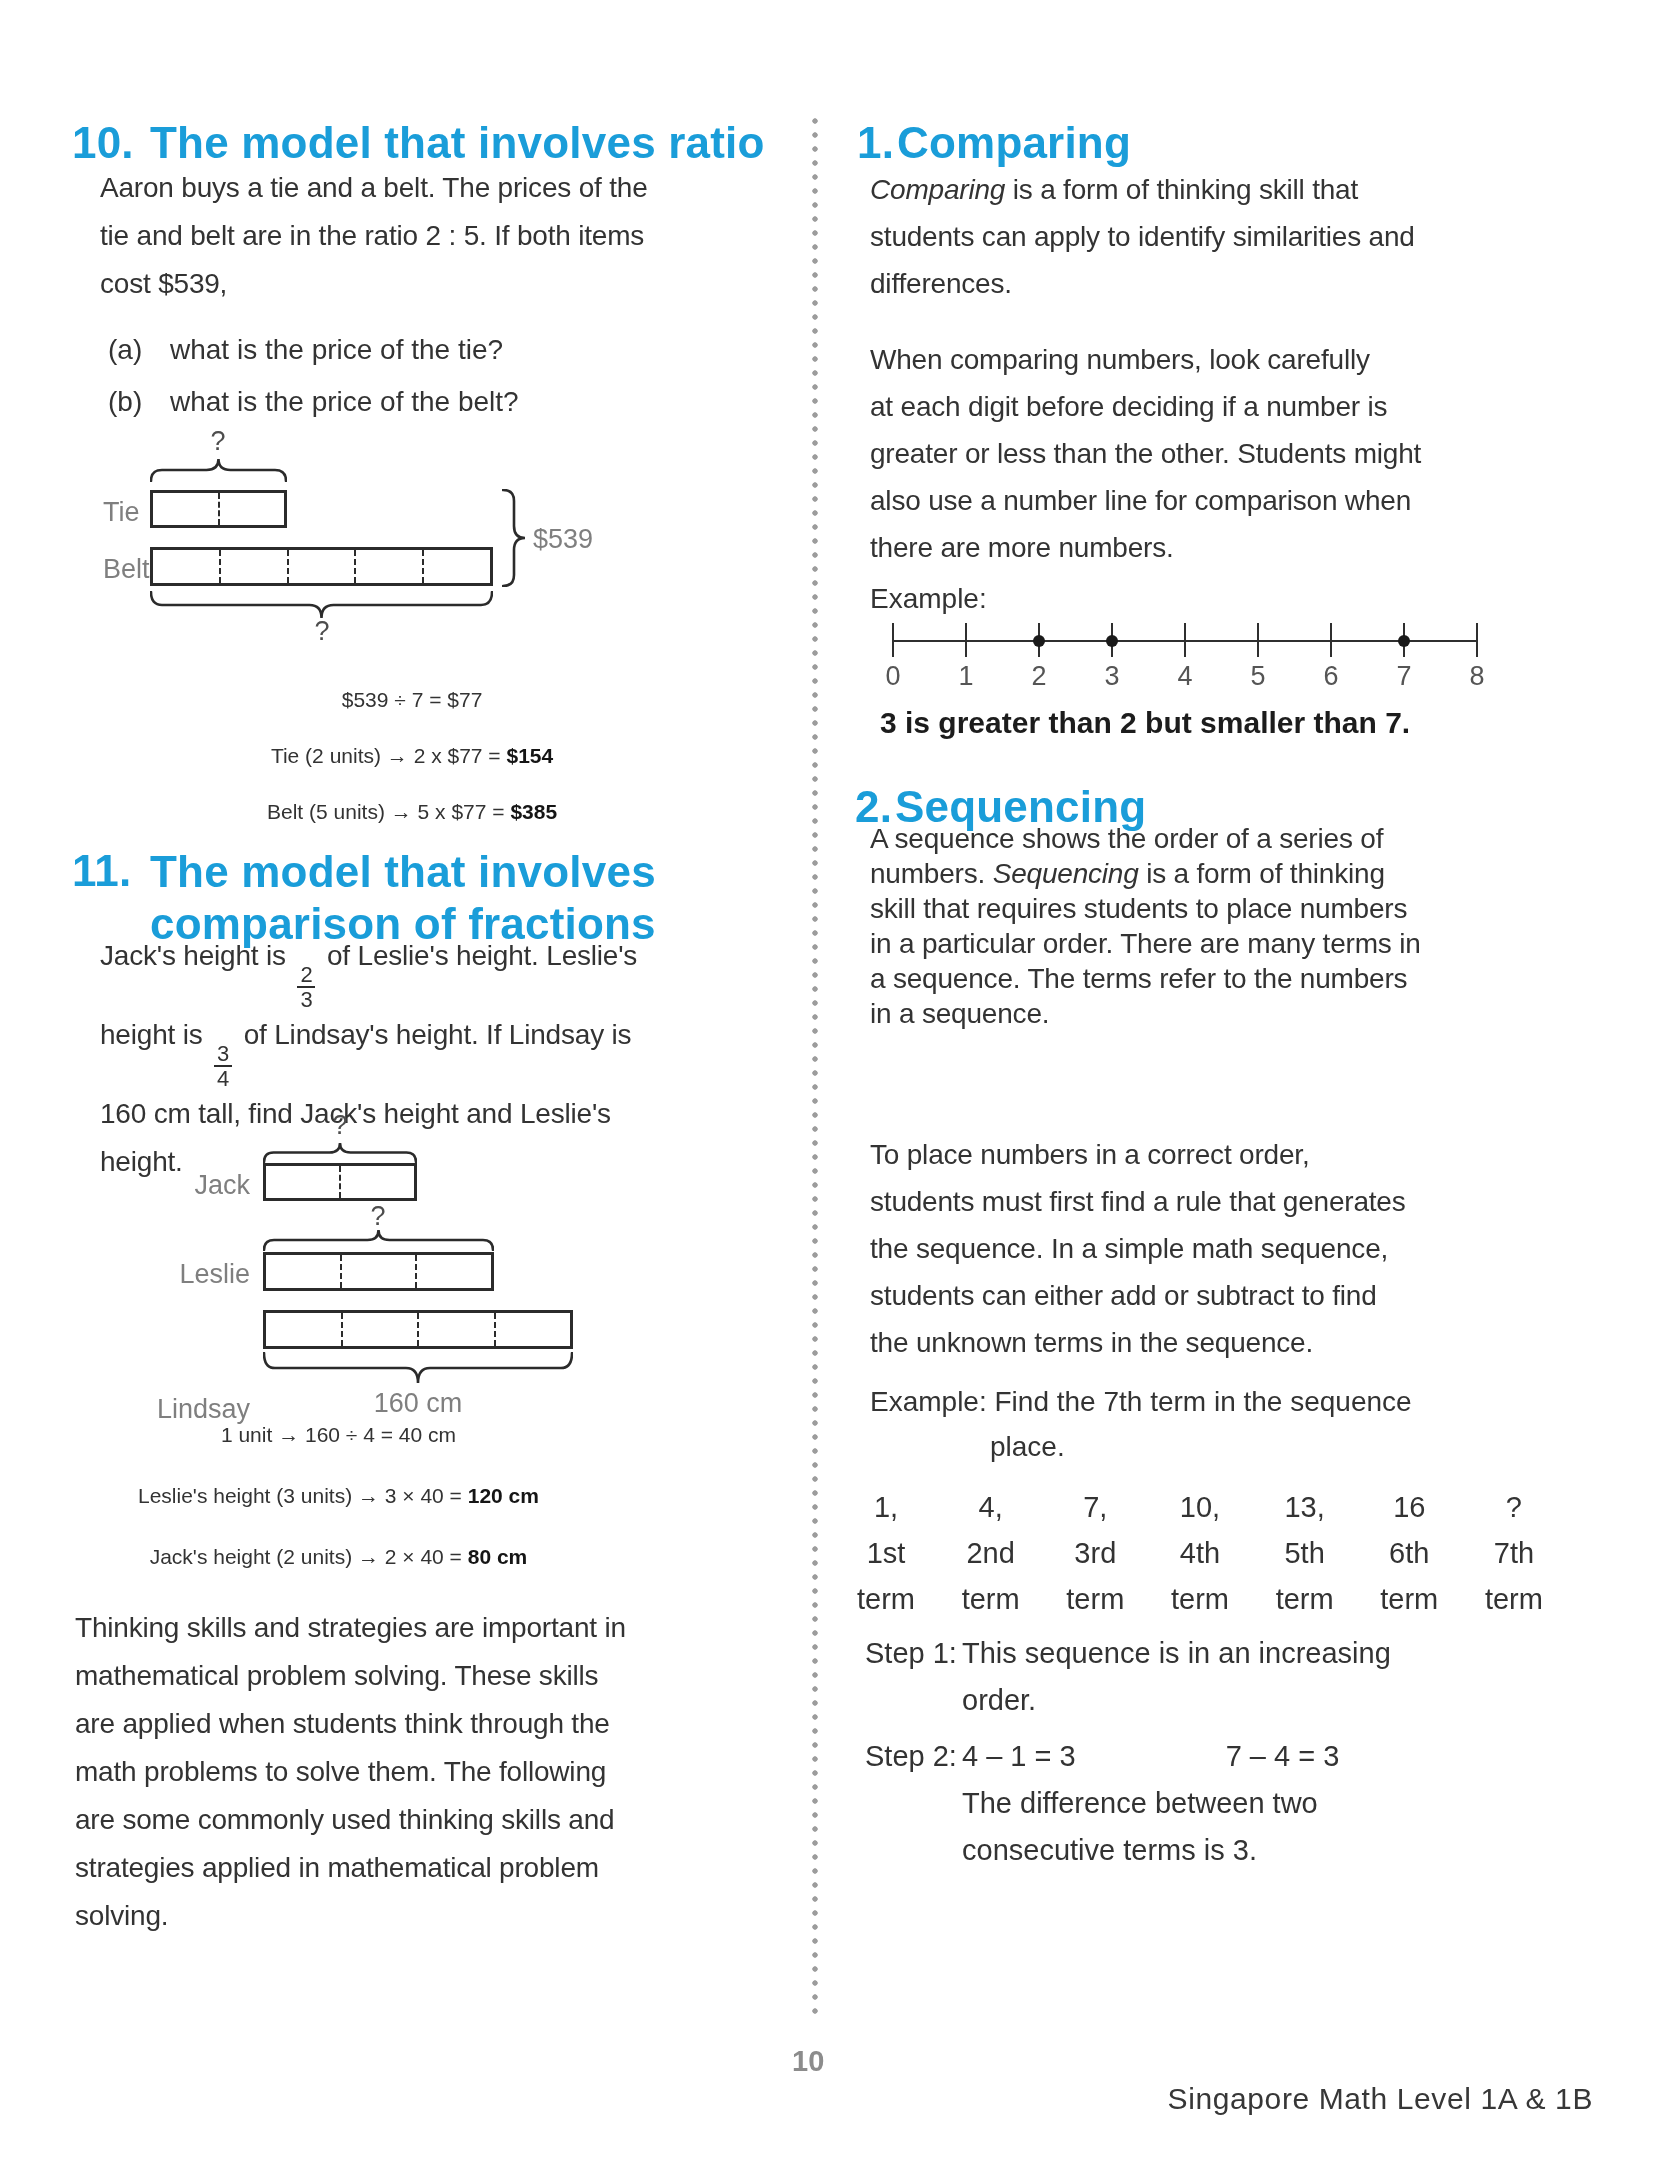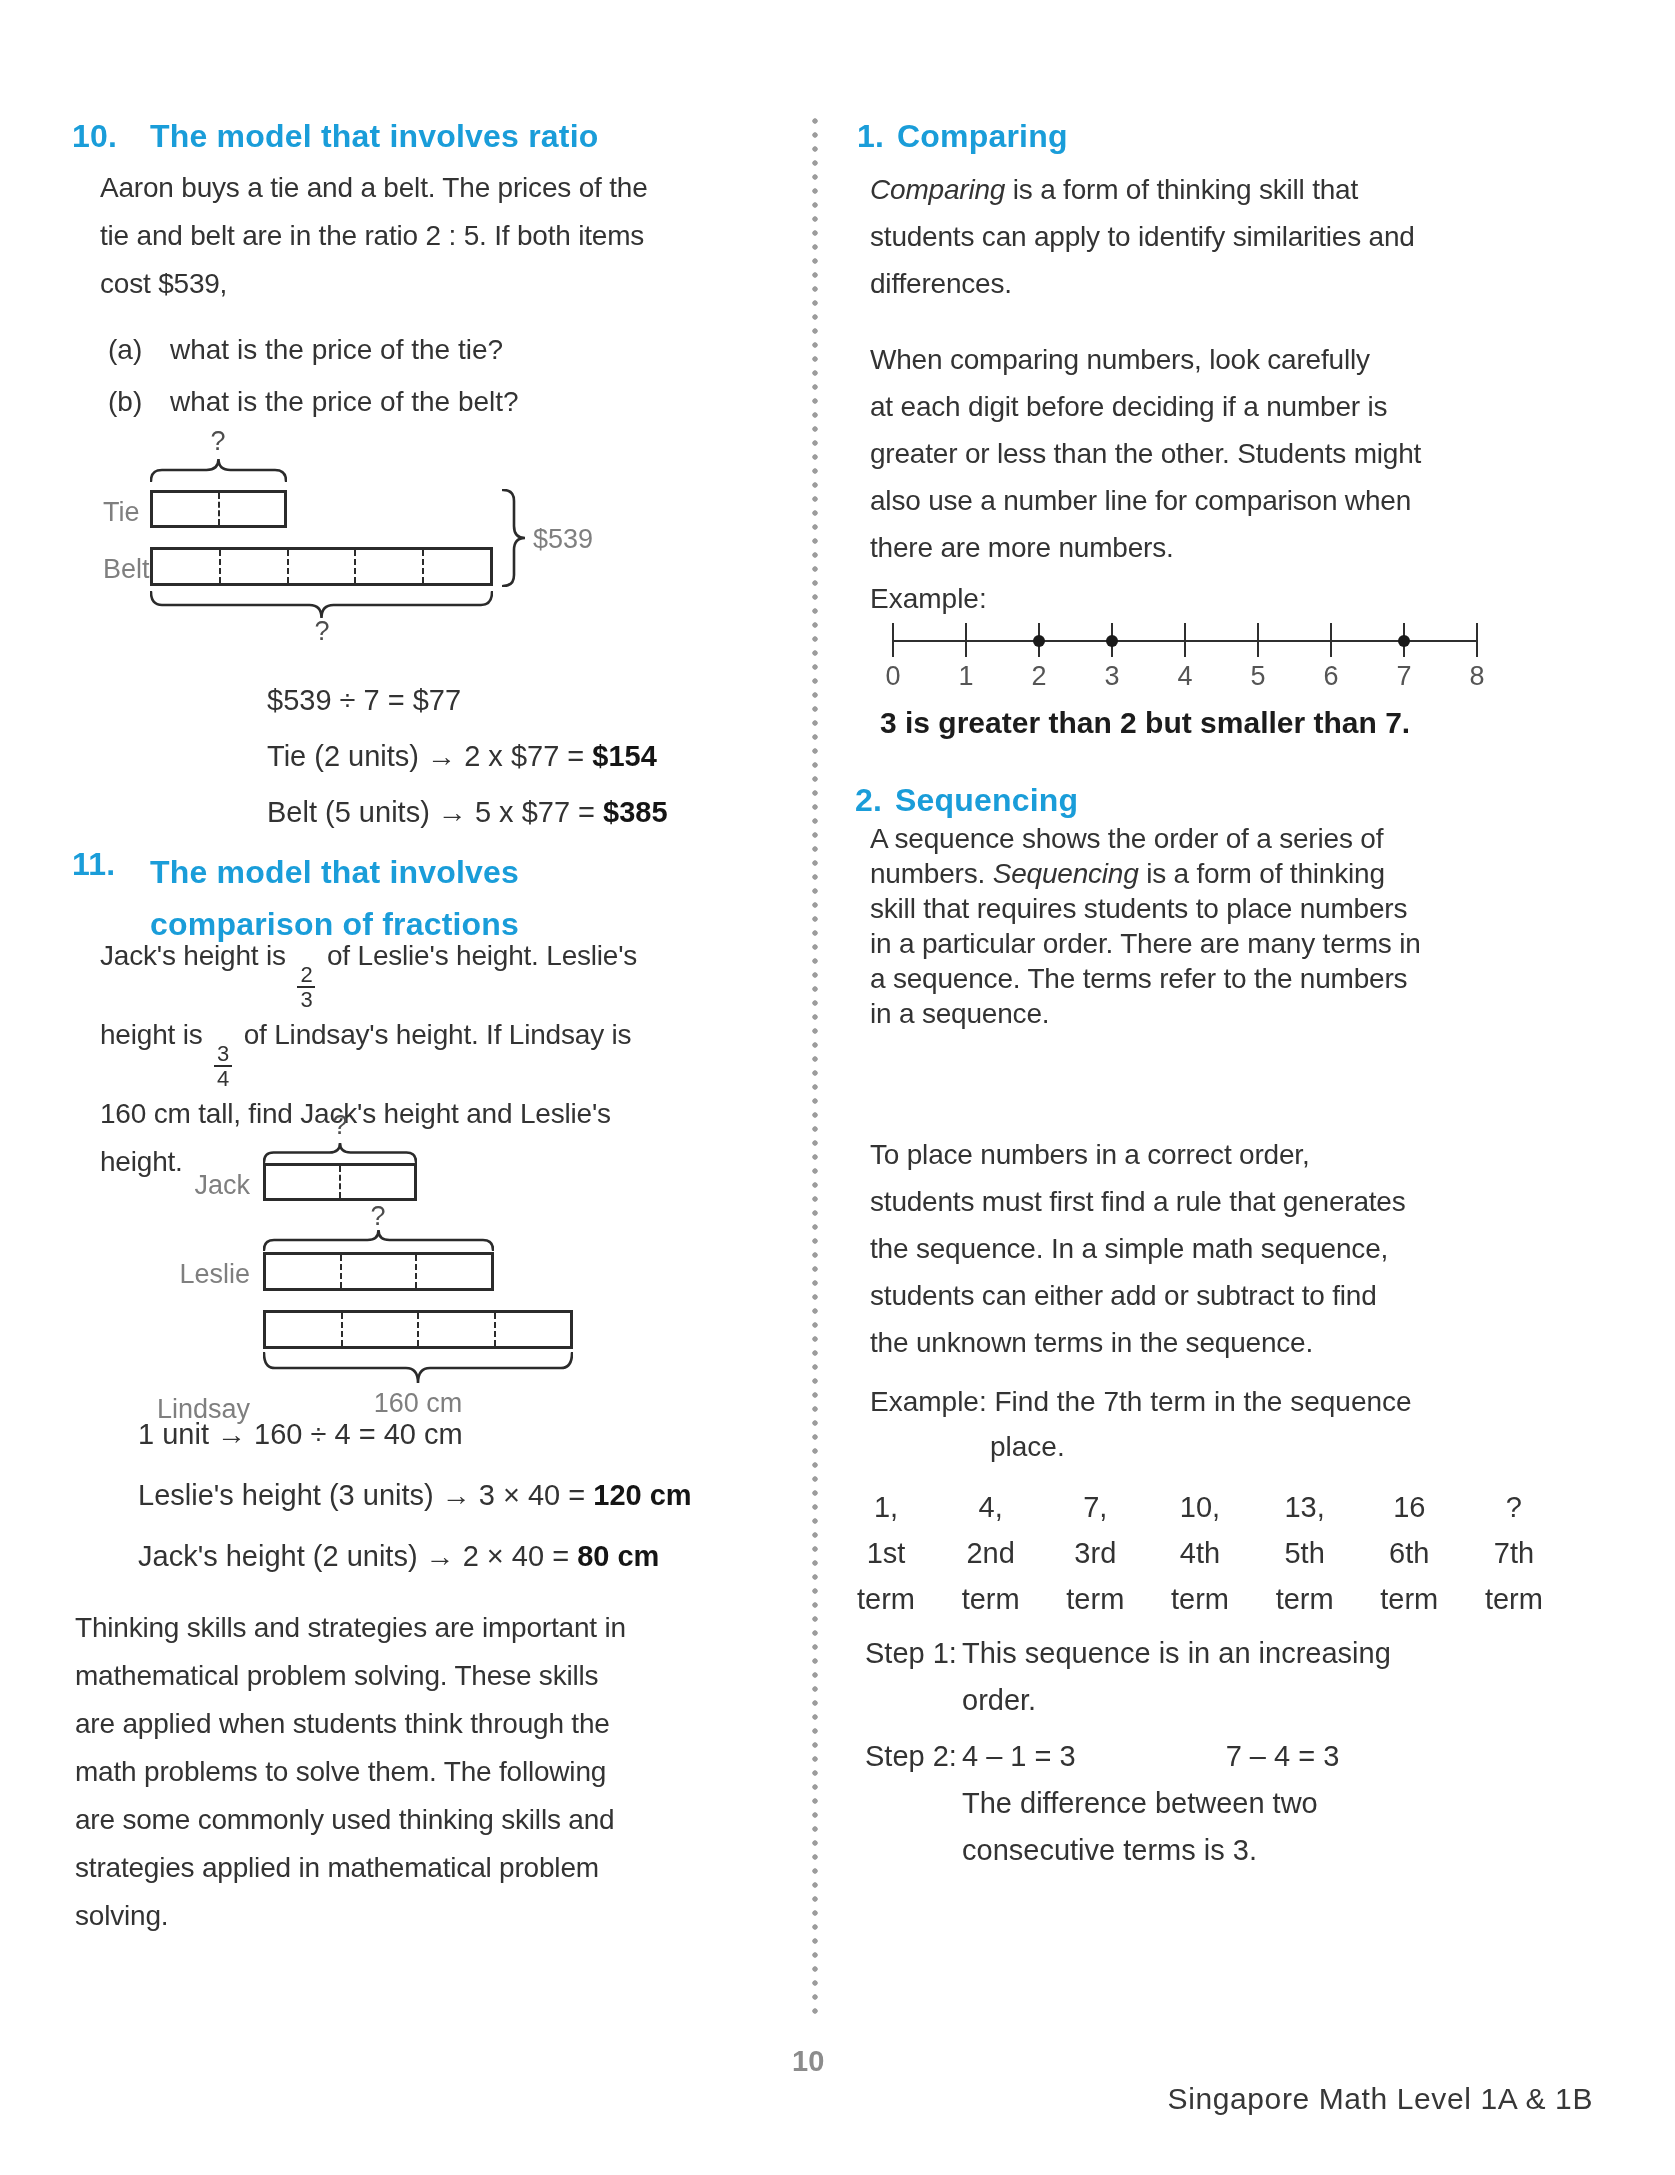--- a/index.html
+++ b/index.html
@@ -1,27 +1,27 @@
 <!DOCTYPE html>
 <html style="--accent: #1a9dd9;"><head>
 <meta charset="utf-8">
 <style>
   :root{ --accent:#1a9dd9; --ink:#333333; --gray:#7f7f7f; --line:#2b2b2b; }
   html,body{margin:0;padding:0;background:#ffffff;}
   .page{position:relative;width:1675px;height:2175px;background:#fff;overflow:hidden;
         font-family:"Liberation Sans",sans-serif;color:var(--ink);}
   .abs{position:absolute;}
   .para{white-space:pre-line;font-size:28px;line-height:48px;letter-spacing:-0.2px;}
-  .heading{display:flex;color:var(--accent);font-weight:bold;font-size:32px;letter-spacing:0.2px;justify-content:space-between;}
+  .heading{display:flex;color:var(--accent);font-weight:bold;font-size:44px;letter-spacing:0.2px;justify-content:space-between;}
   .h-num{width:78px;flex:none;}
   .h-num-r{width:40px;flex:none;}
   .h-lines div{line-height:52px;}
   .qrow{display:flex;font-size:28px;}
   .q-label{width:62px;flex:none;}
-  .sol{font-size:29px;}
+  .sol{font-size:21px;text-align:center;}
   .sol b{color:#151515;}
   .q{transform:translateX(-50%);color:#4d4d4d;font-size:27px;}
   .dlabel{color:var(--gray);font-size:27px;}
   .bar{box-sizing:border-box;border:3px solid var(--line);display:flex;}
   .bar .cell{flex:1;border-left:2px dashed var(--line);}
   .bar .cell:first-child{border-left:none;}
   .brace{pointer-events:none;}
   .divider{width:6px;
     background-image:radial-gradient(circle at 3px 3px,#9c9c9c 2.4px,rgba(0,0,0,0) 3px);
     background-size:6px 14px;background-repeat:repeat-y;}

